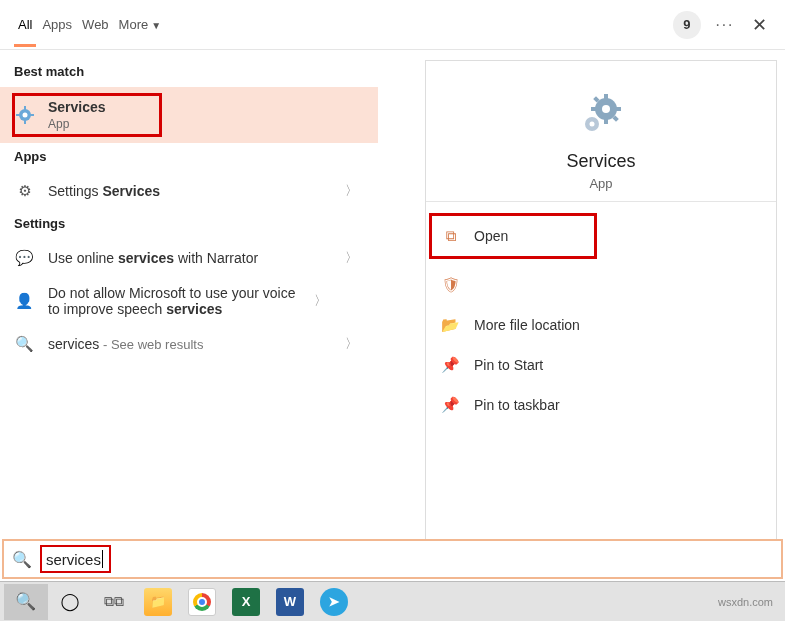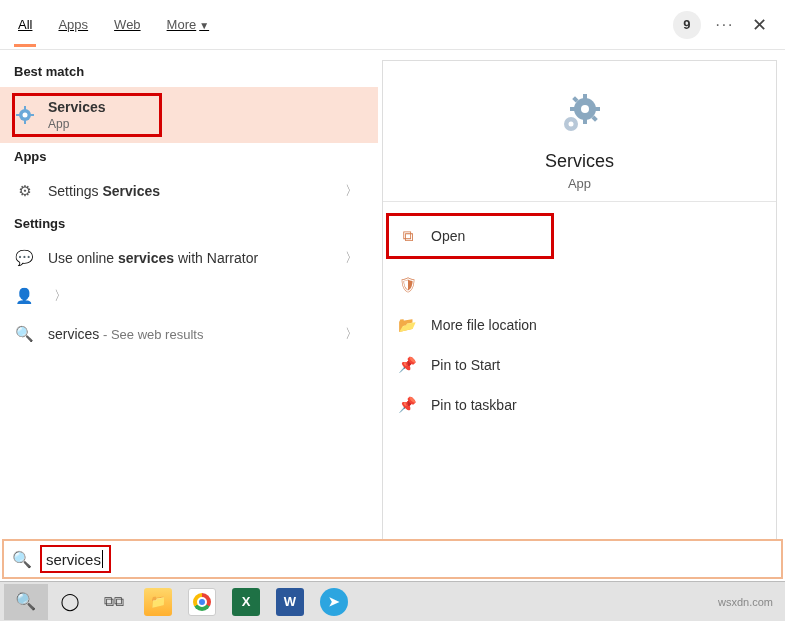--- a/index.html
+++ b/index.html
@@ -1,28 +1,28 @@
 <!DOCTYPE html>
 <html><head>
 <meta charset="utf-8">
 <style>
 * { margin: 0; padding: 0; box-sizing: border-box; font-family: "Segoe UI", Arial, sans-serif; }
 body { width: 785px; height: 621px; background: #fff; overflow: hidden; position: relative; }
 
 .top-bar { height: 50px; display: flex; align-items: center; padding: 0 14px; border-bottom: 1px solid #e5e5e5; }
-.tabs { display: flex; gap: 18px; text-decoration: underline; }
+.tabs { display: flex; gap: 2px; }
 .tab { font-size: 13px; color: #555; padding: 15px 4px 12px; cursor: pointer; }
 .tab.active { color: #000; border-bottom: 3px solid #ff8c5a; font-weight: 400; }
 .tab .caret { font-size: 10px; margin-left: 3px; }
 .top-right { margin-left: auto; display: flex; align-items: center; gap: 14px; }
 .badge-circle { width: 28px; height: 28px; border-radius: 50%; background: #eee; display: flex; align-items: center; justify-content: center; font-size: 13px; font-weight: 600; color: #333; }
 .more-dots { font-size: 16px; color: #666; letter-spacing: 1px; cursor: pointer; }
 .close-x { font-size: 18px; color: #444; cursor: pointer; padding: 0 4px; }
 
-.main { display: flex; height: 500px; }
+.main { display: flex; height: 500px; gap: 43px; }
 .left-col { width: 378px; padding-top: 8px; }
 .right-col { flex: 1; border: 1px solid #ddd; margin: 10px 8px 10px 4px; display: flex; flex-direction: column; }
 
 .section-header { font-size: 13px; font-weight: 600; color: #222; padding: 6px 14px 8px; }
 
 .result-row { display: flex; align-items: center; padding: 8px 14px; cursor: pointer; position: relative; }
 .result-row.best { background: #fce1d6; padding: 12px 14px; }
 .result-icon { width: 22px; height: 22px; display: flex; align-items: center; justify-content: center; margin-right: 12px; font-size: 15px; color: #555; }
 .result-text { flex: 1; font-size: 14px; color: #333; }
 .result-text .bold { font-weight: 600; }
@@ -112,20 +112,21 @@
     </div>
 
     <div class="section-header">Settings</div>
     <div class="result-row">
       <div class="result-icon">💬</div>
       <div class="result-text"><span>Use online </span><span class="bold">services</span><span> with Narrator</span></div>
       <div class="chevron">〉</div>
     </div>
     <div class="result-row">
       <div class="result-icon">👤</div>
+      <div class="result-text" style="max-width:260px"><span>Do not allow Microsoft to use your voice to improve speech </span><span class="bold">services</span></div>
       <div class="chevron">〉</div>
     </div>
 
     <div class="result-row">
       <div class="result-icon">🔍</div>
       <div class="result-text"><span>services</span><span class="see-web"> - See web results</span></div>
       <div class="chevron">〉</div>
     </div>
   </div>
 

